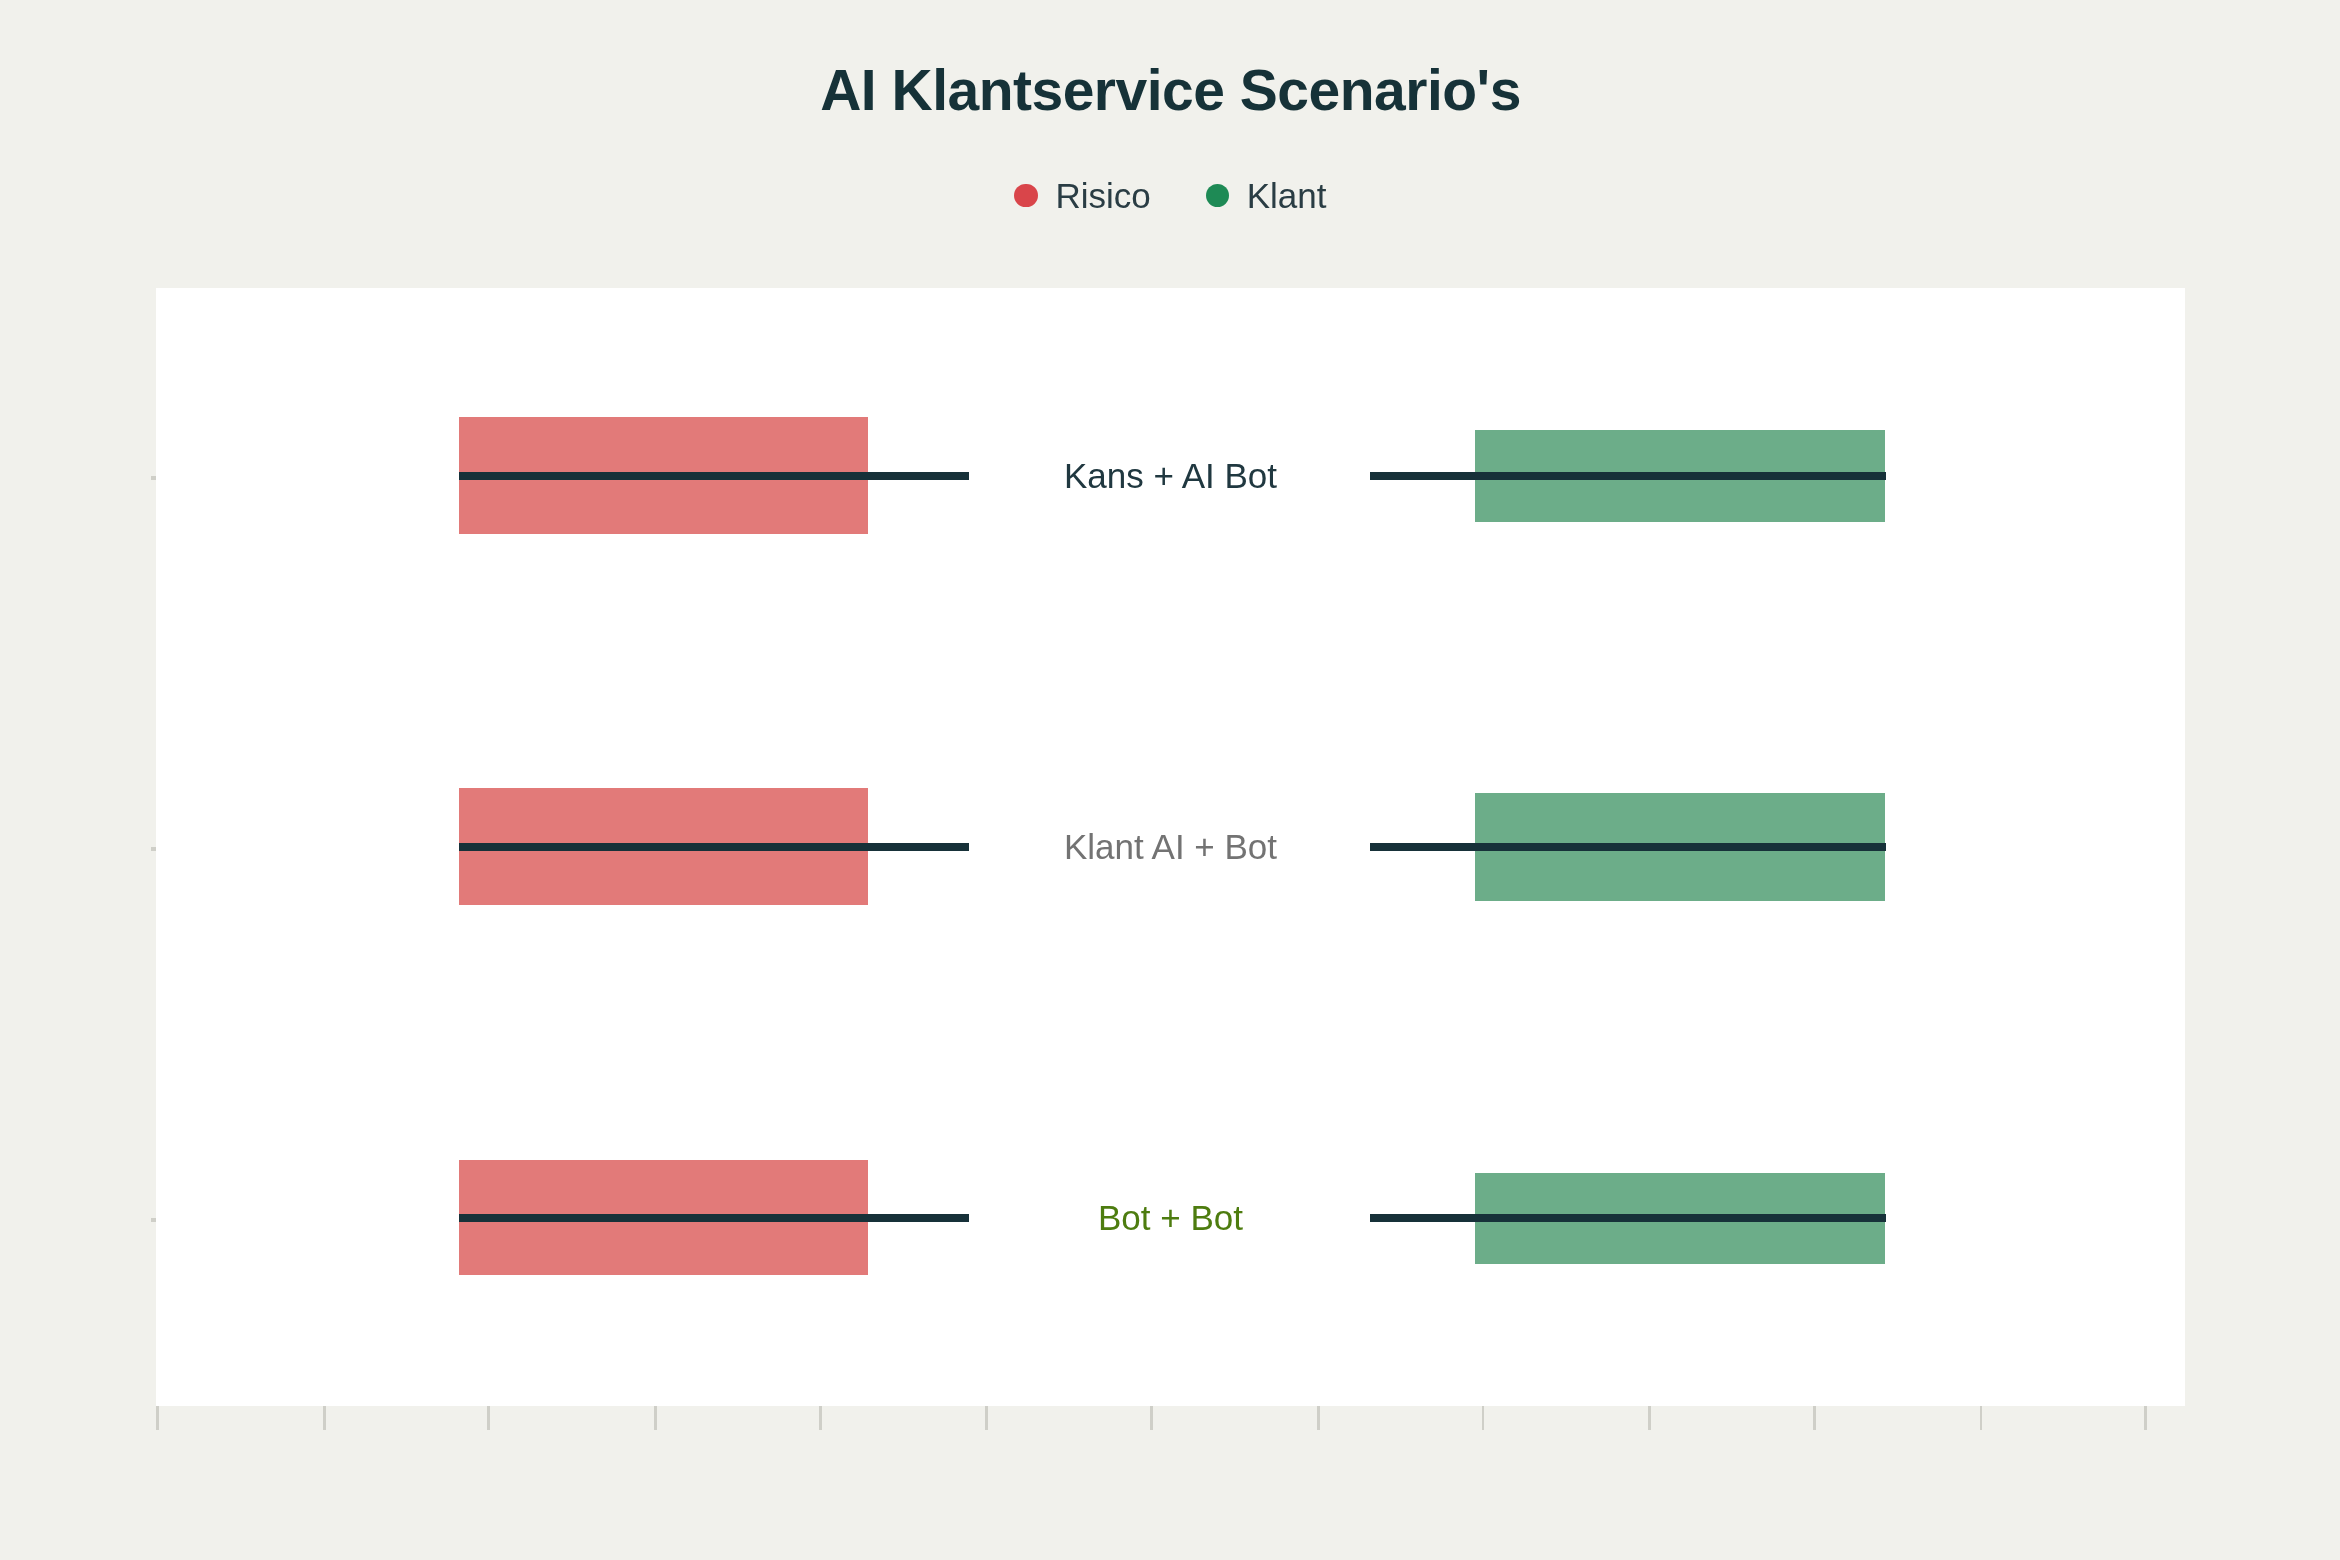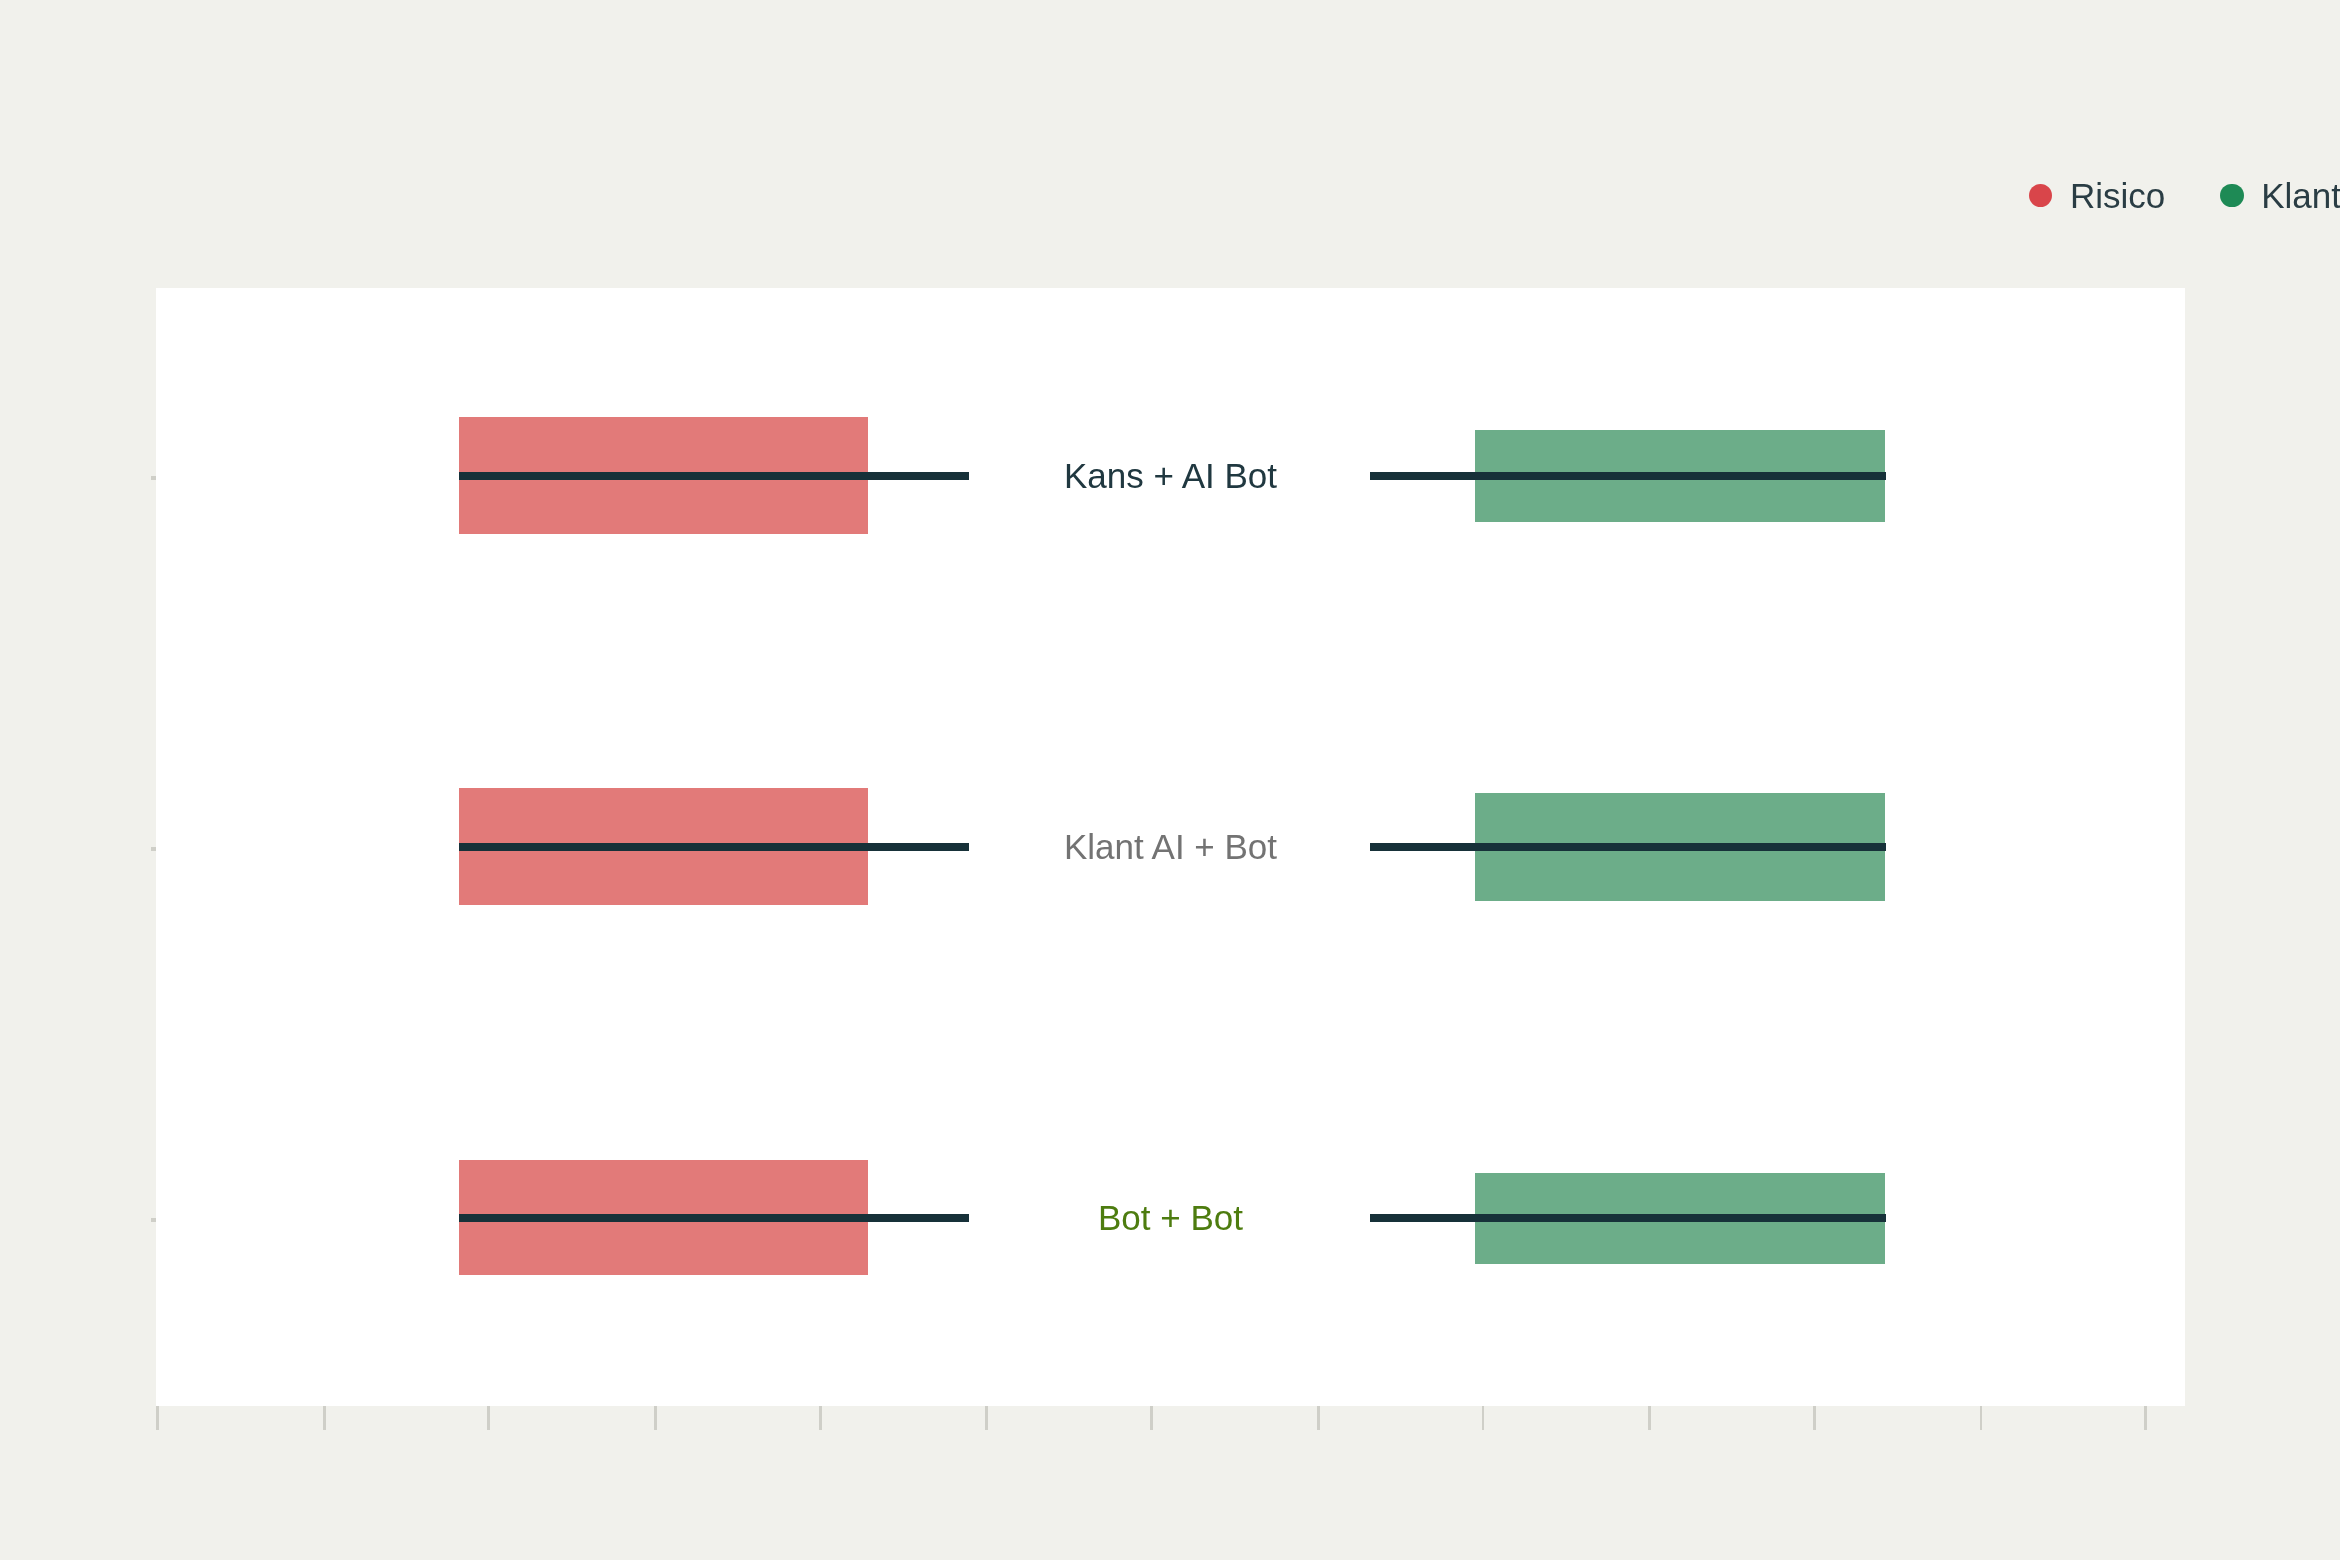--- a/index.html
+++ b/index.html
@@ -17,21 +17,21 @@
     position:absolute;top:57px;left:0;width:2341px;
     text-align:center;
     font-size:57px;font-weight:700;letter-spacing:-0.5px;
     color:#163238;
     white-space:nowrap;
   }
 
   
   .legend{
     position:absolute;top:178px;left:0;width:2341px;
-    display:flex;justify-content:flex-end;align-items:center;gap:55px;
+    display:flex;justify-content:center;align-items:center;gap:55px;
   }
   .legend-item{display:flex;align-items:center;gap:17.6px;}
   .legend-dot{width:23.4px;height:23.4px;border-radius:50%;display:block;}
   .legend-label{font-size:35px;color:#2A3D44;line-height:1;}
 
   
   .plot-area{
     position:absolute;
     left:156px;top:288px;
     width:2029px;height:1118px;
@@ -57,20 +57,21 @@
     font-size:35px;color:#203840;
     white-space:nowrap;
     transform:translate(-50%,-50%);
   }
 </style>
 </head>
 <body style="background: rgb(241, 241, 236);">
 
 <div id="chart-root">
 
+  <div class="chart-title" style="color: rgb(22, 50, 56);">AI Klantservice Scenario's</div>
 
   <div class="legend">
     <div class="legend-item">
       <span class="legend-dot" style="background: rgb(217, 69, 74);"></span>
       <span class="legend-label">Risico</span>
     </div>
     <div class="legend-item">
       <span class="legend-dot" style="background: rgb(30, 138, 85);"></span>
       <span class="legend-label">Klant</span>
     </div>

